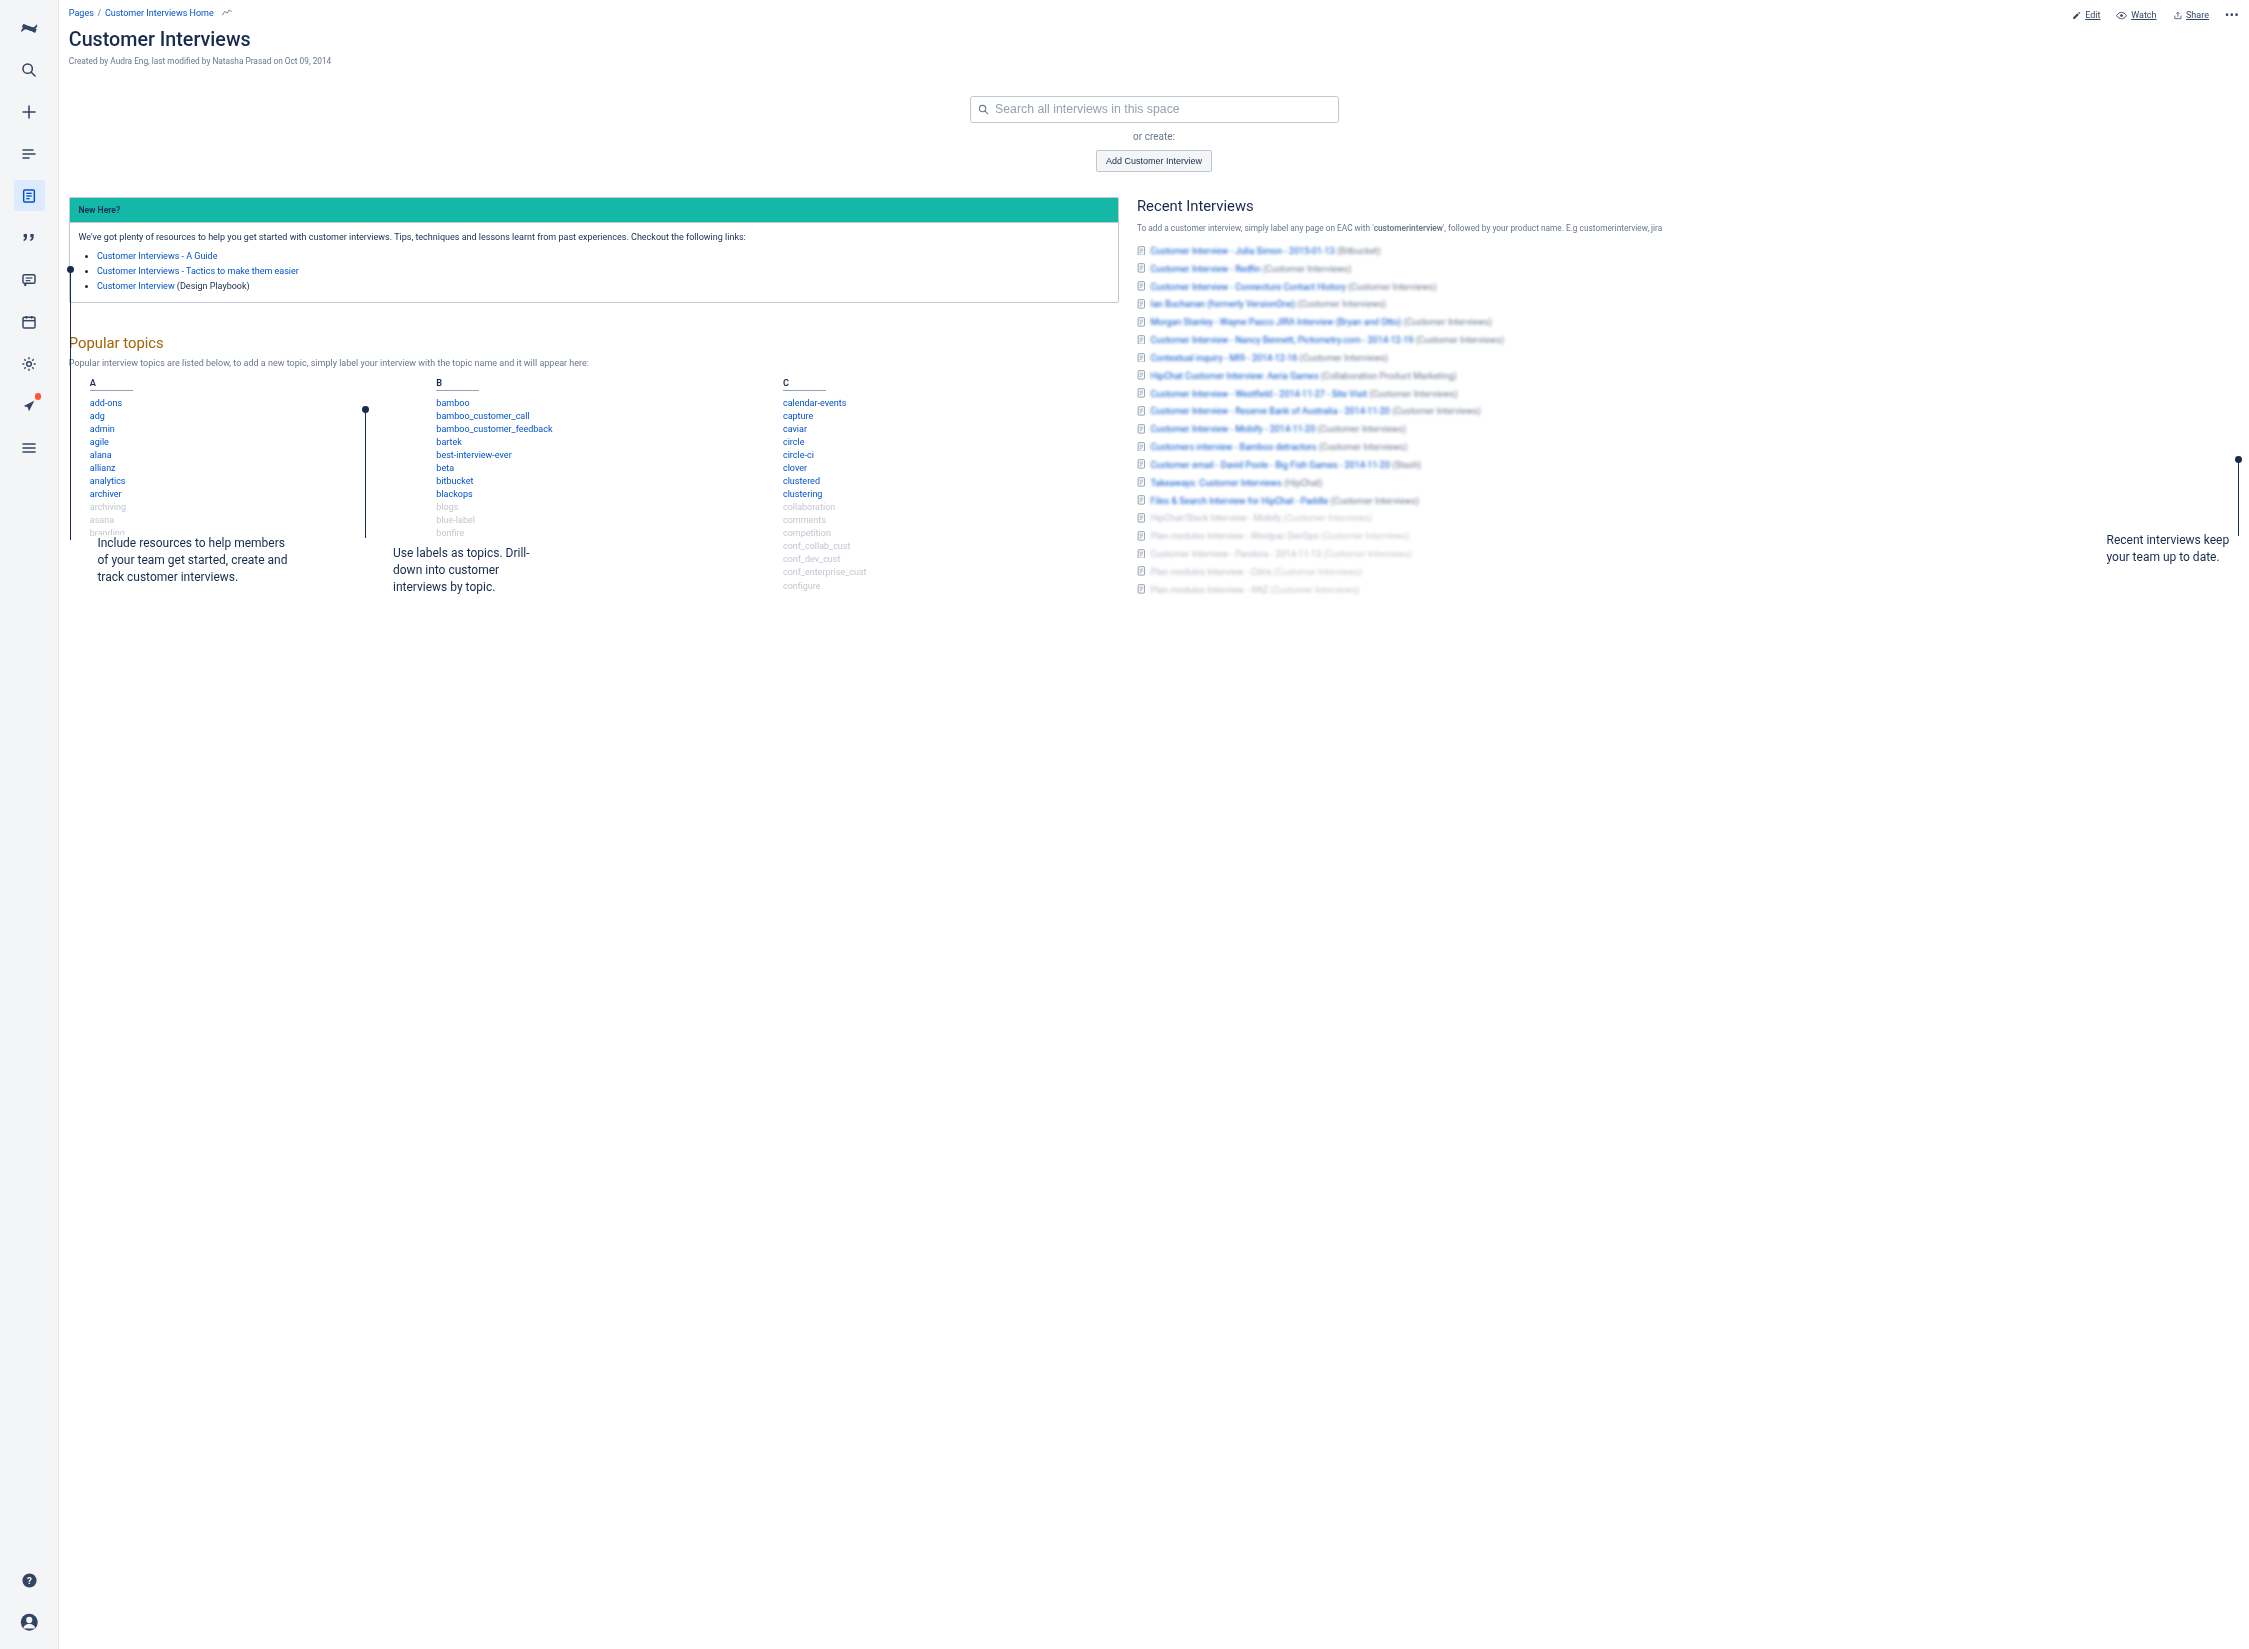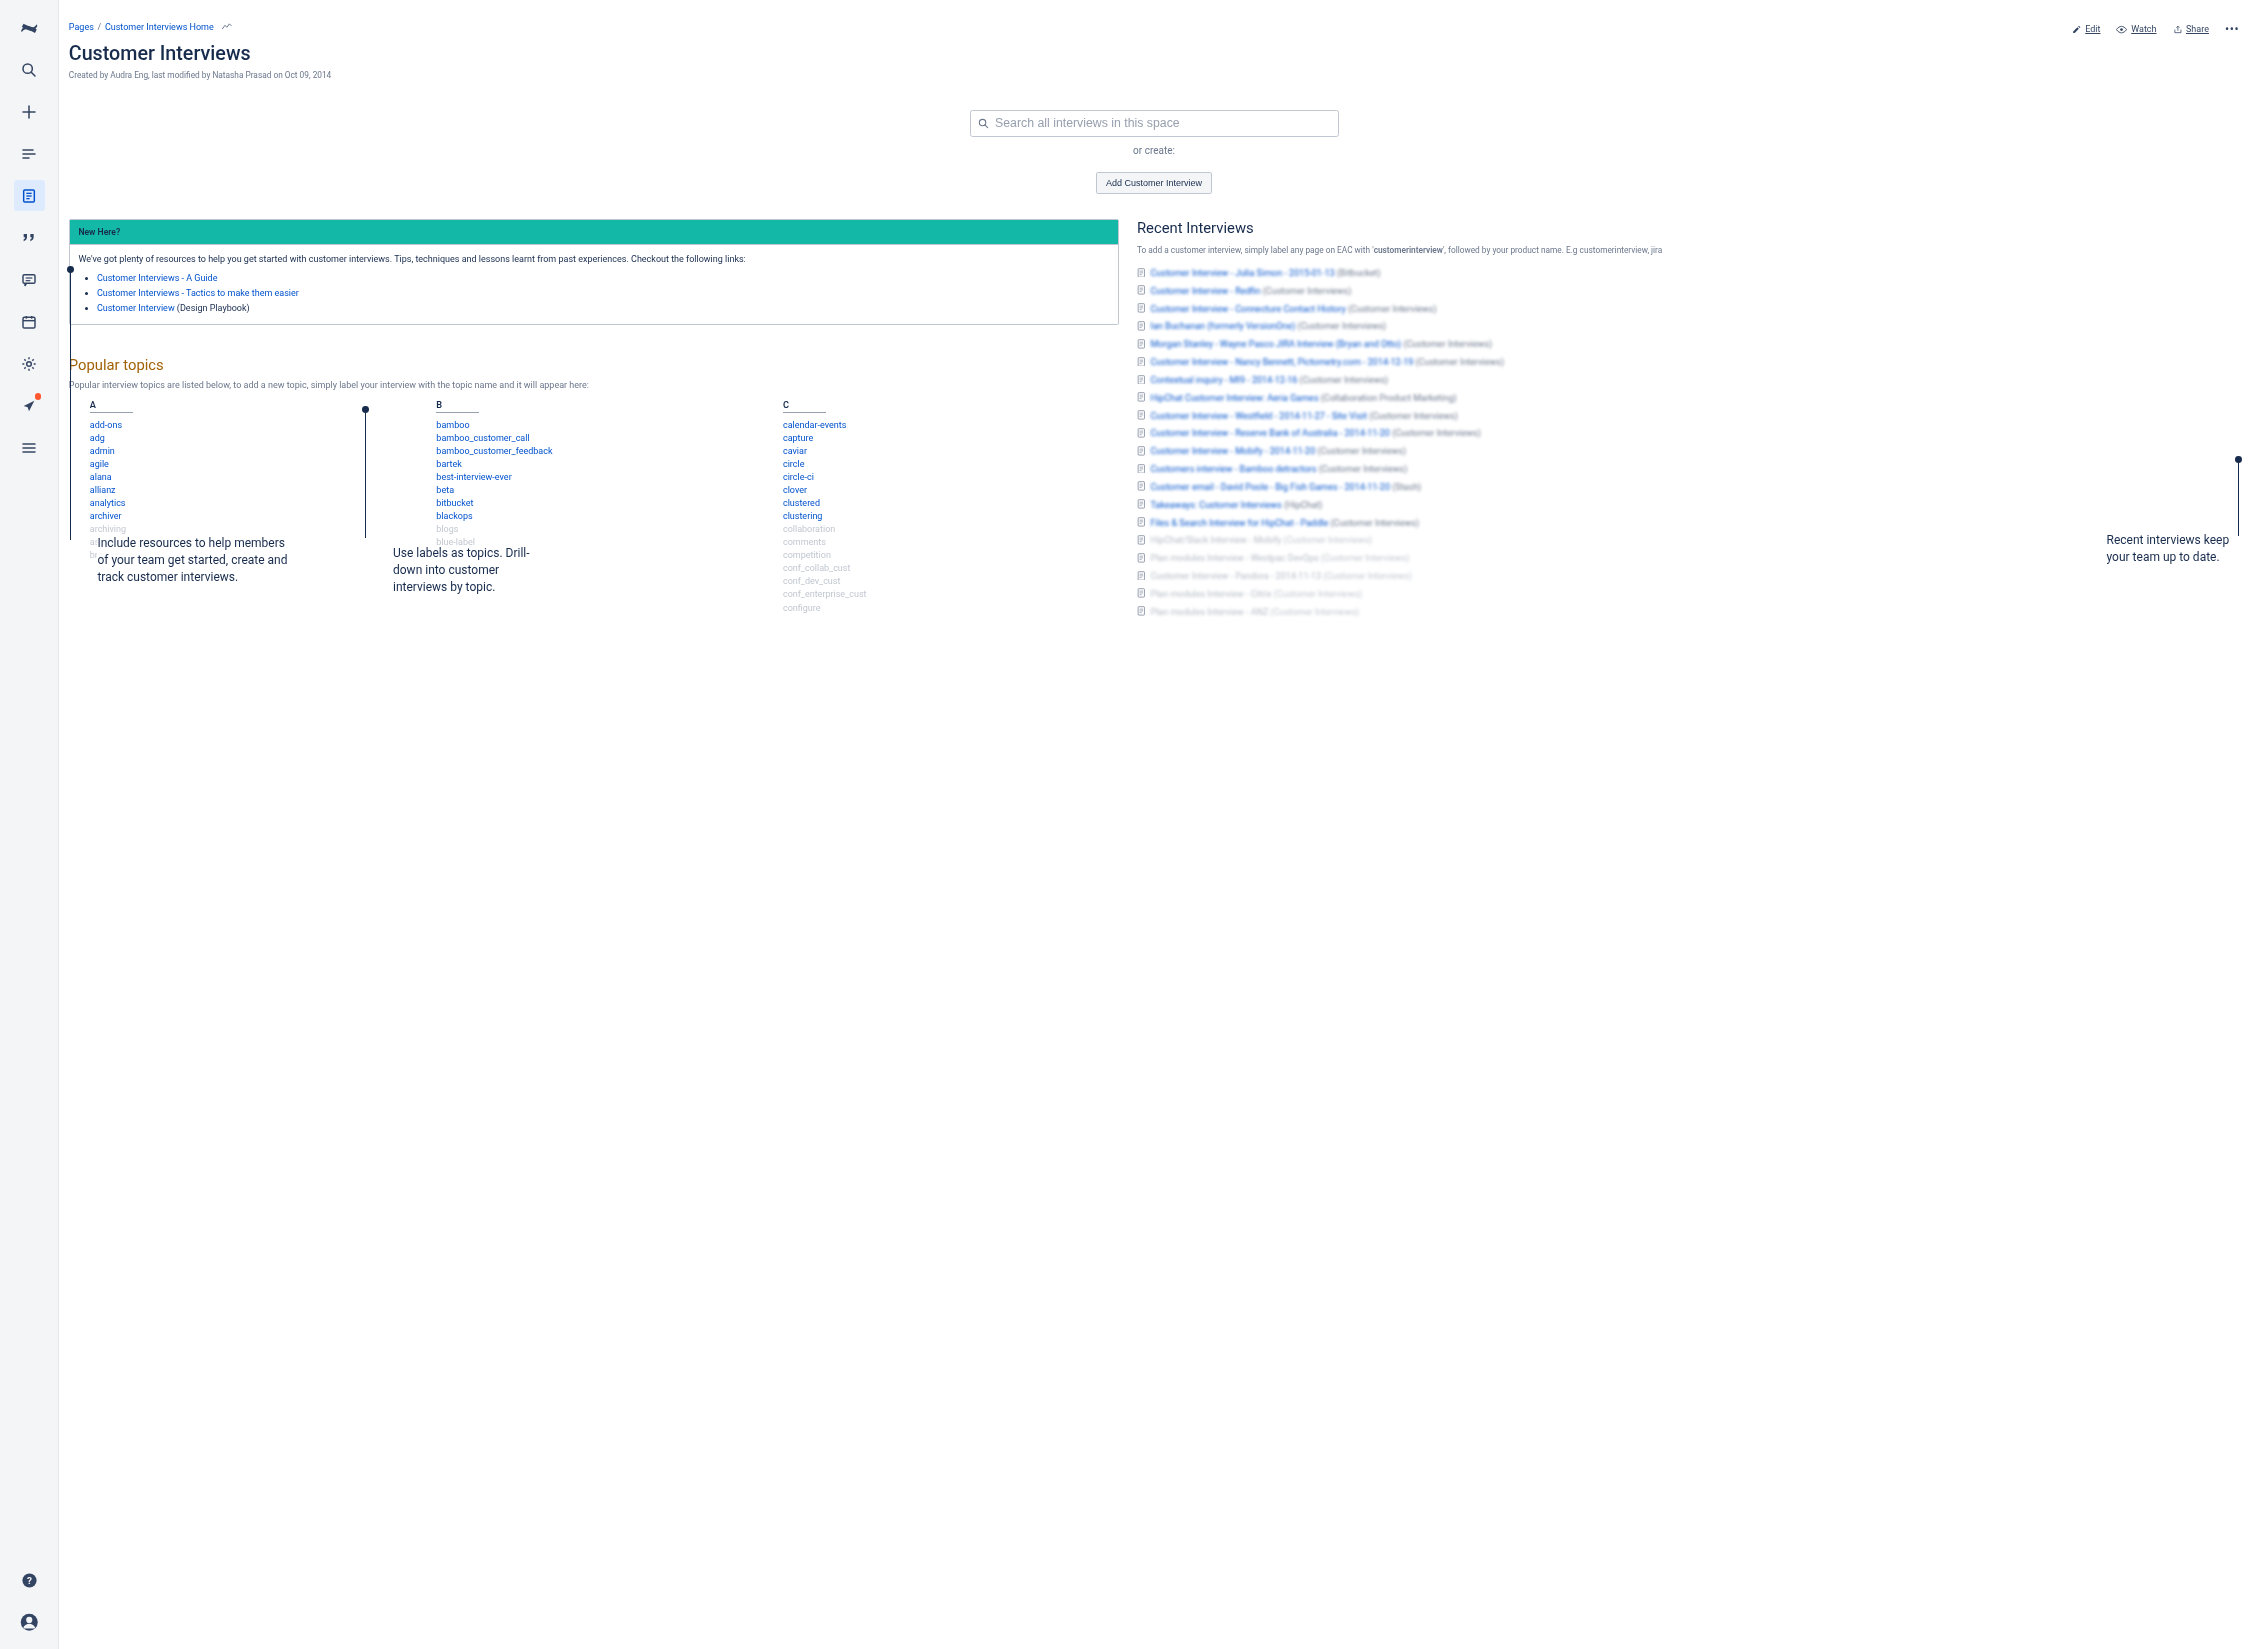--- a/index.html
+++ b/index.html
@@ -52,21 +52,21 @@
     .main {
       flex: 1;
       overflow-y: auto;
       padding: 0 9.8px 24.6px 9.8px;
       position: relative;
     }
     .topbar {
       display: flex;
       align-items: flex-start;
       justify-content: space-between;
-      padding-top: 22px;
+      padding-top: 8px;
     }
     .breadcrumb {
       display: flex;
       align-items: center;
       gap: 3.7px;
       color: #6b778c;
       font-size: 9px;
     }
     .breadcrumb a { color: #0052cc; text-decoration: none; }
     .breadcrumb .sep { color: #6b778c; }
@@ -113,21 +113,21 @@
       font-size: 12.3px;
       color: #6b778c;
     }
     .search-box input::placeholder { color: #97a0af; }
     .or-create {
       color: #6b778c;
       font-size: 10px;
       margin-top: 8.6px;
     }
     .add-btn {
-      margin-top: 16px;
+      margin-top: 8px;
       display: inline-block;
       background: #f4f5f7;
       border: 0.6px solid #c1c7d0;
       border-radius: 1.8px;
       padding: 4.9px 8.6px;
       font-size: 9px;
       cursor: pointer;
       color: #172b4d;
     }
     .content-cols {

